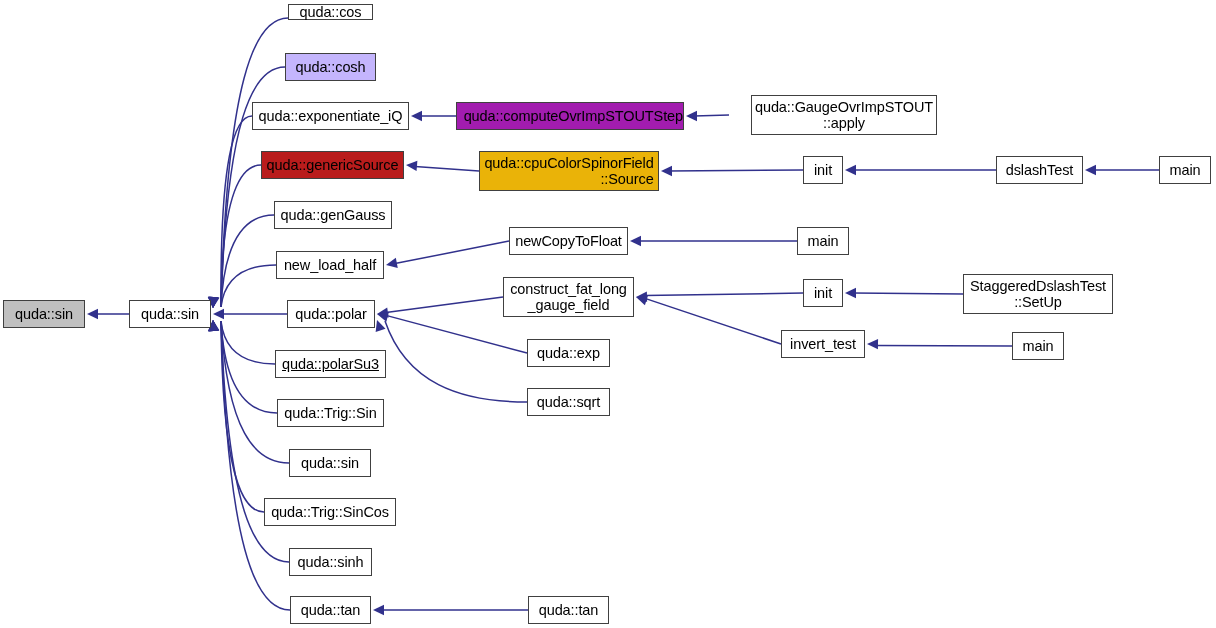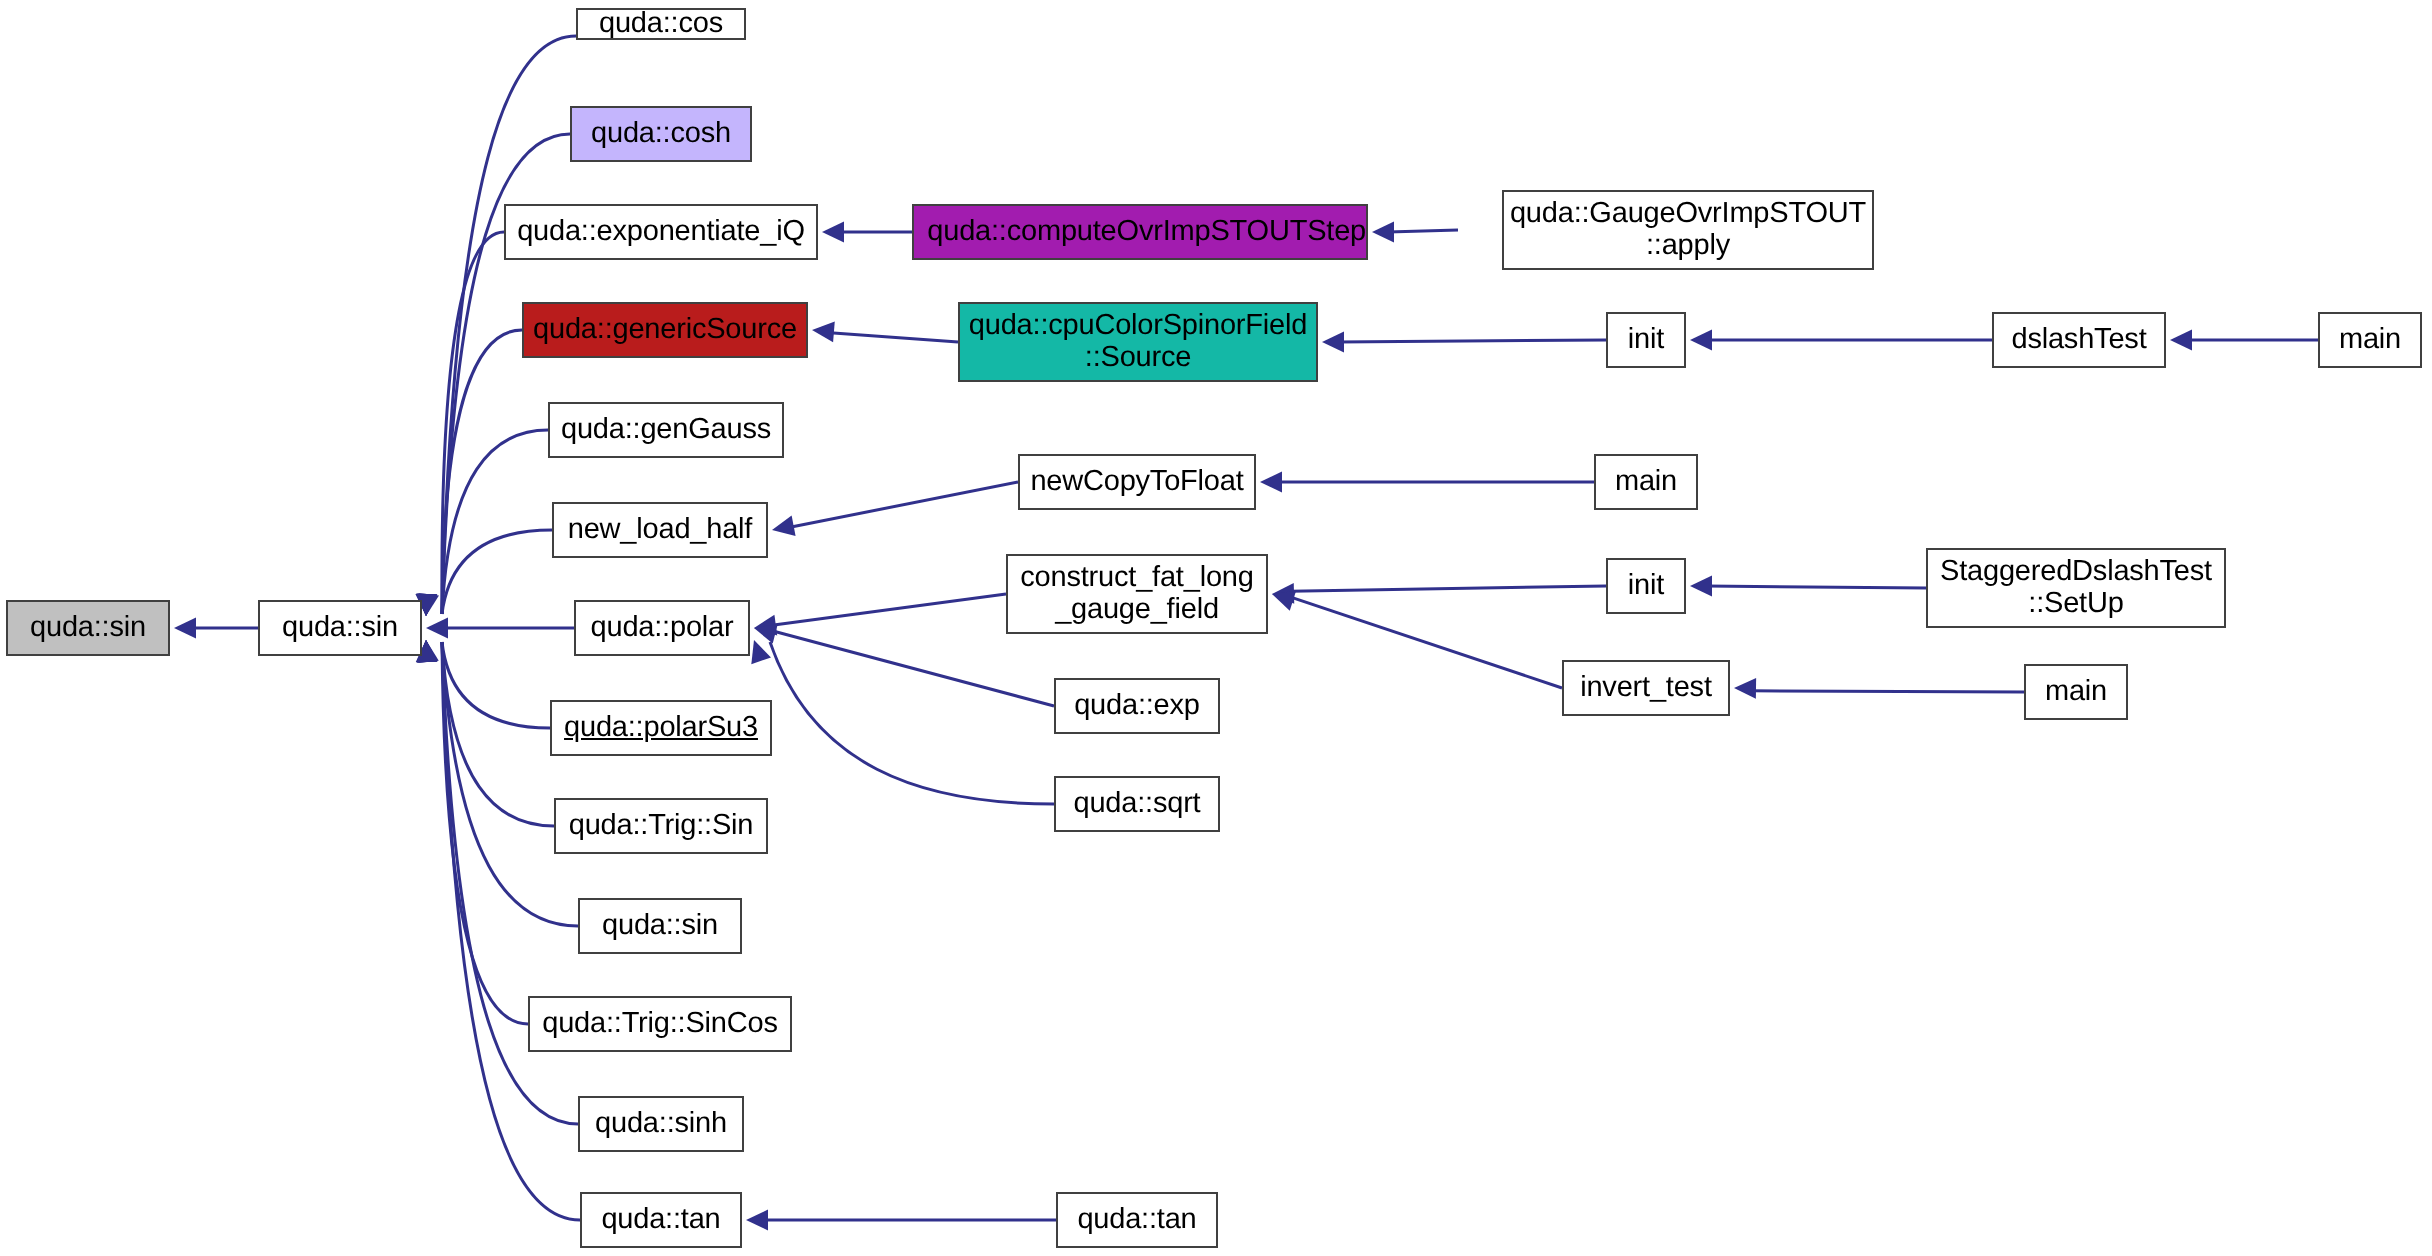--- a/index.html
+++ b/index.html
@@ -121,21 +121,21 @@
     <div class="node" style="left: 274px; top: 201px; width: 118px; height: 28px; border-color: rgb(64, 64, 64); background: rgb(255, 255, 255);"><span>quda::genGauss</span></div>
     <div class="node" style="left: 276px; top: 251px; width: 108px; height: 28px; border-color: rgb(64, 64, 64); background: rgb(255, 255, 255);"><span>new_load_half</span></div>
     <div class="node" style="left: 287px; top: 300px; width: 88px; height: 28px; border-color: rgb(64, 64, 64); background: rgb(255, 255, 255);"><span>quda::polar</span></div>
     <div class="node" style="left: 275px; top: 350px; width: 111px; height: 28px; border-color: rgb(64, 64, 64); background: rgb(255, 255, 255); text-decoration: underline;"><span>quda::polarSu3</span></div>
     <div class="node" style="left: 277px; top: 399px; width: 107px; height: 28px; border-color: rgb(64, 64, 64); background: rgb(255, 255, 255);"><span>quda::Trig::Sin</span></div>
     <div class="node" style="left: 289px; top: 449px; width: 82px; height: 28px; border-color: rgb(64, 64, 64); background: rgb(255, 255, 255);"><span>quda::sin</span></div>
     <div class="node" style="left: 264px; top: 498px; width: 132px; height: 28px; border-color: rgb(64, 64, 64); background: rgb(255, 255, 255);"><span>quda::Trig::SinCos</span></div>
     <div class="node" style="left: 289px; top: 548px; width: 83px; height: 28px; border-color: rgb(64, 64, 64); background: rgb(255, 255, 255);"><span>quda::sinh</span></div>
     <div class="node" style="left: 290px; top: 596px; width: 81px; height: 28px; border-color: rgb(64, 64, 64); background: rgb(255, 255, 255);"><span>quda::tan</span></div>
     <div class="node" style="left: 456px; top: 102px; width: 228px; height: 28px; border-color: rgb(64, 64, 64); background: #a21caf; justify-content: flex-end;"><span>quda::computeOvrImpSTOUTStep</span></div>
-    <div class="node" style="left: 479px; top: 151px; width: 180px; height: 40px; border-color: rgb(64, 64, 64); background: #14b8a6;"><span>quda::cpuColorSpinorField
+    <div class="node" style="left: 479px; top: 151px; width: 180px; height: 40px; border-color: rgb(64, 64, 64); background: #eab308; text-align: right;"><span>quda::cpuColorSpinorField
 ::Source</span></div>
     <div class="node" style="left: 509px; top: 227px; width: 119px; height: 28px; border-color: rgb(64, 64, 64); background: rgb(255, 255, 255);"><span>newCopyToFloat</span></div>
     <div class="node" style="left: 503px; top: 277px; width: 131px; height: 40px; border-color: rgb(64, 64, 64); background: rgb(255, 255, 255);"><span>construct_fat_long
 _gauge_field</span></div>
     <div class="node" style="left: 527px; top: 339px; width: 83px; height: 28px; border-color: rgb(64, 64, 64); background: rgb(255, 255, 255);"><span>quda::exp</span></div>
     <div class="node" style="left: 527px; top: 388px; width: 83px; height: 28px; border-color: rgb(64, 64, 64); background: rgb(255, 255, 255);"><span>quda::sqrt</span></div>
     <div class="node" style="left: 528px; top: 596px; width: 81px; height: 28px; border-color: rgb(64, 64, 64); background: rgb(255, 255, 255);"><span>quda::tan</span></div>
     <div class="node" style="left: 729px; top: 95px; width: 186px; height: 40px; border-color: rgb(64, 64, 64); background: rgb(255, 255, 255); margin-left: 22px;"><span>quda::GaugeOvrImpSTOUT
 ::apply</span></div>
     <div class="node" style="left: 803px; top: 156px; width: 40px; height: 28px; border-color: rgb(64, 64, 64); background: rgb(255, 255, 255);"><span>init</span></div>

